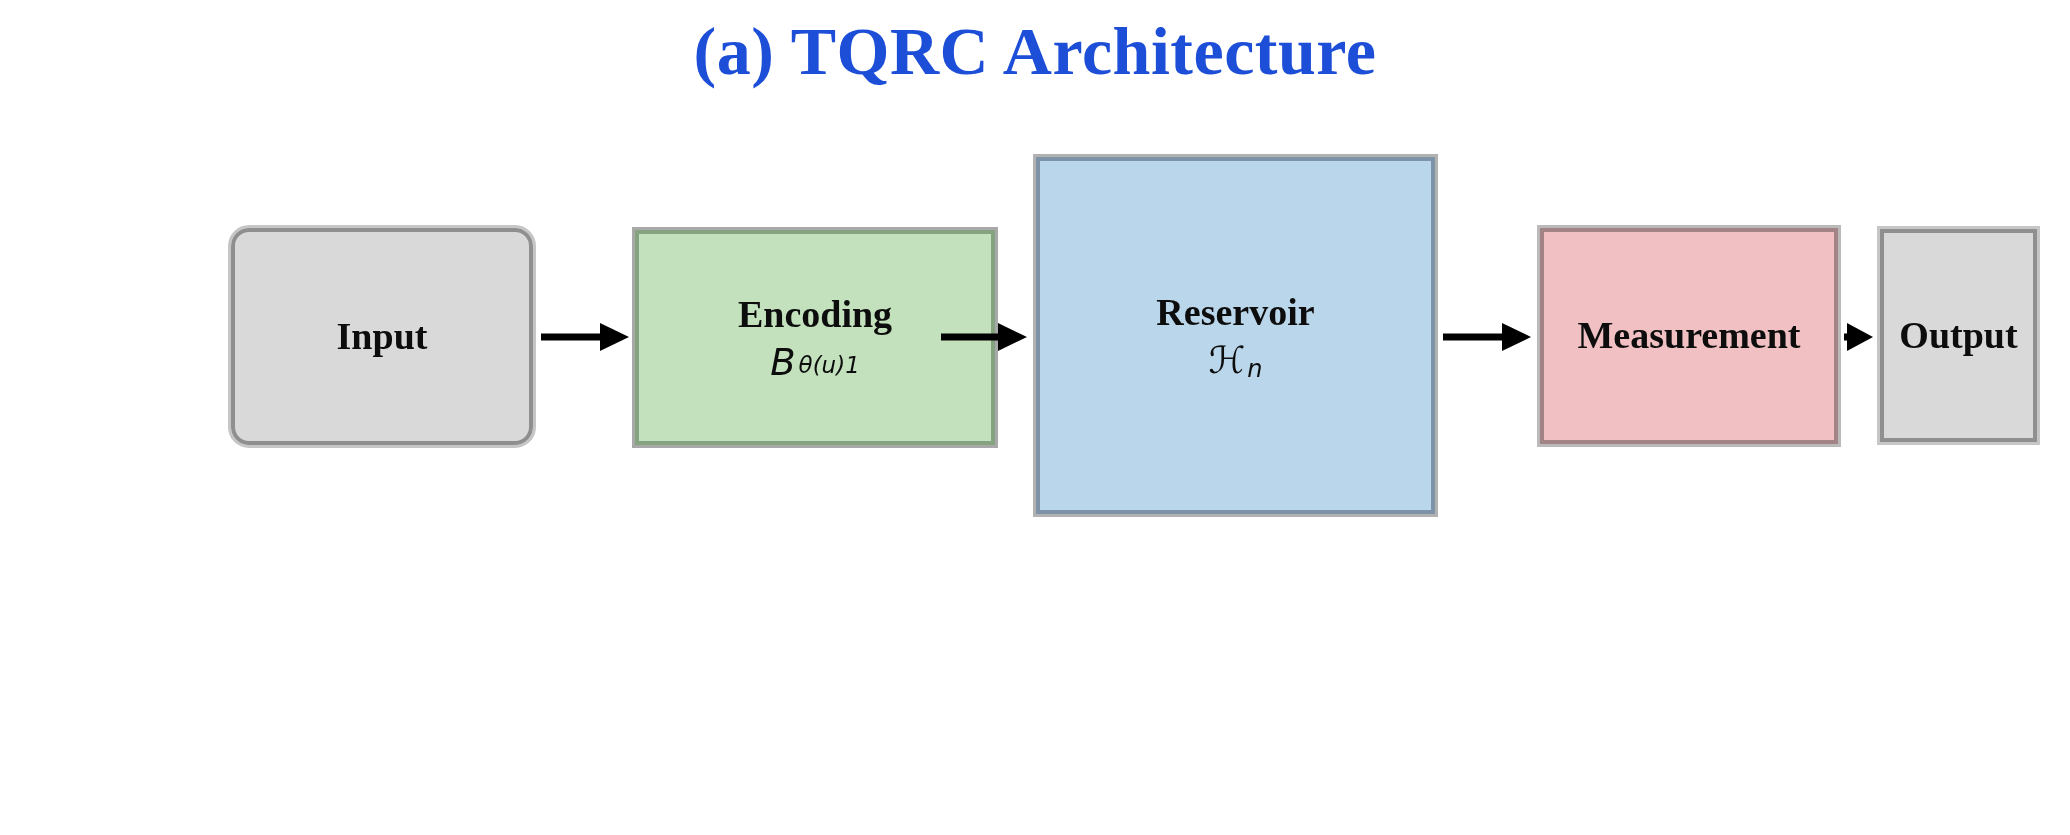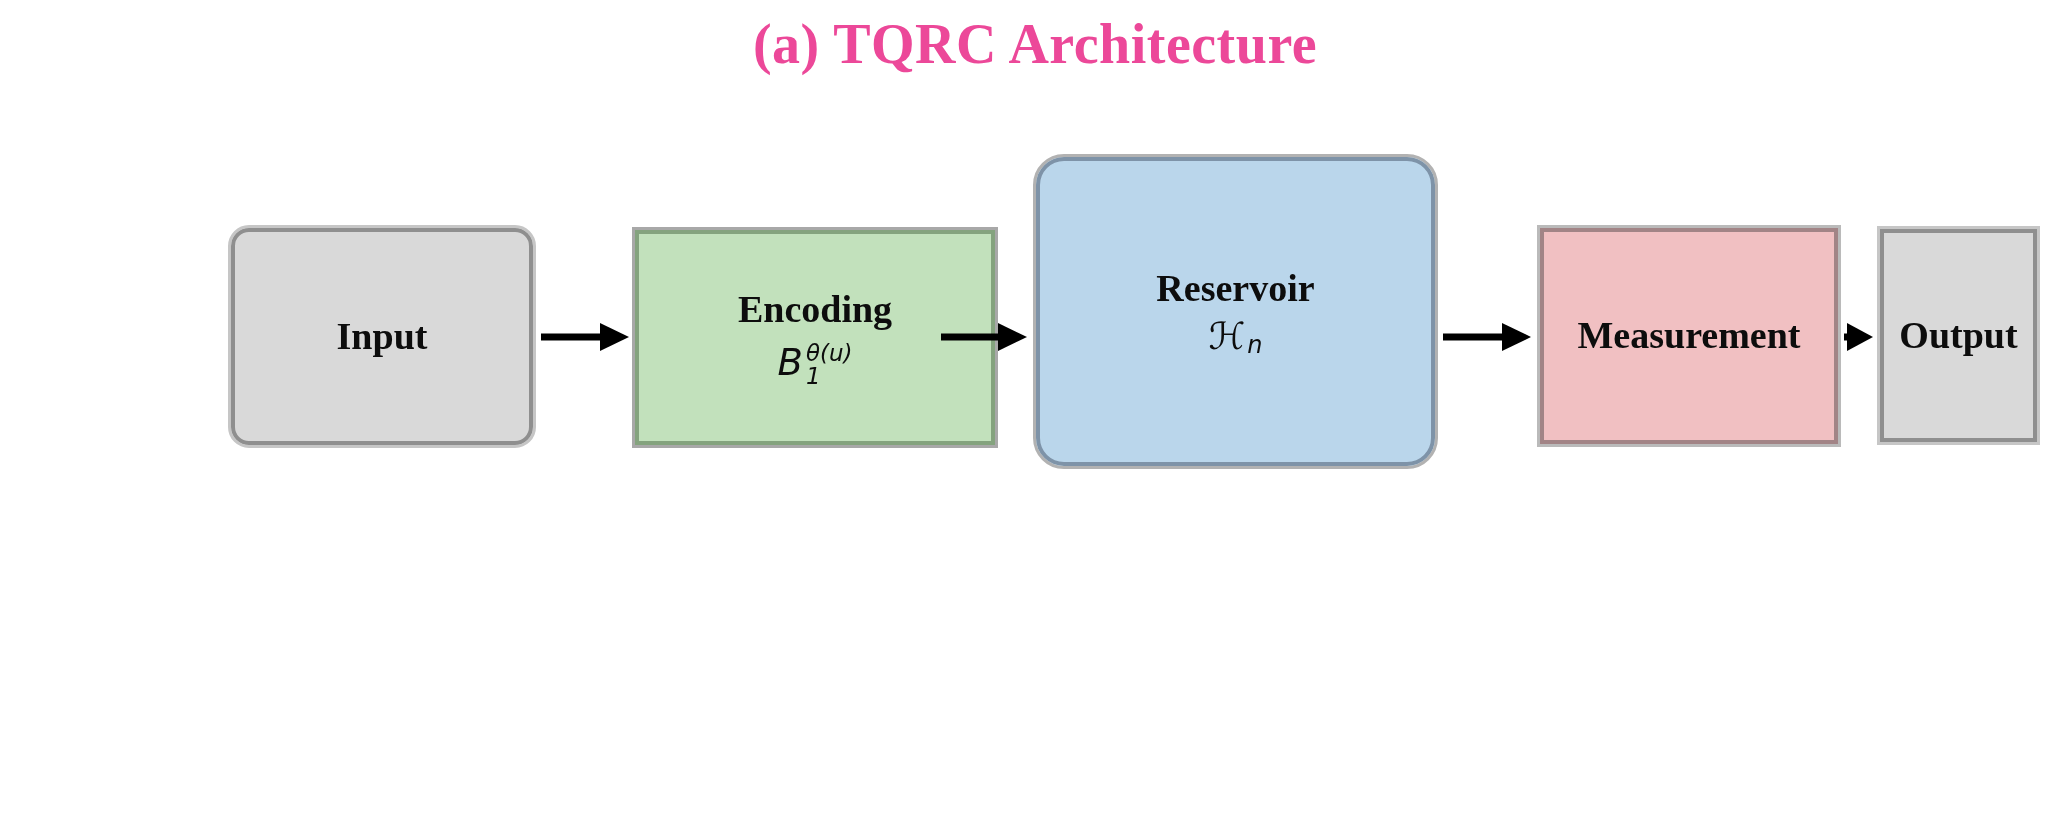--- a/index.html
+++ b/index.html
@@ -7,23 +7,23 @@
     position:relative;
     width:2070px; height:835px;
     background:#ffffff;
     font-family:"Liberation Serif", serif;
     overflow:hidden;
   }
   .figure-title {
     position:absolute;
     left:0; top:12px; width:2070px;
     text-align:center;
-    font-size:56px;
+    font-size:68px;
     font-weight:700;
-    color:#ec4899;
+    color:#1d4ed8;
     letter-spacing:0.5px;
   }
   .node {
     position:absolute;
     box-sizing:border-box;
     display:flex;
     flex-direction:column;
     align-items:center;
     justify-content:center;
     gap:8px;
@@ -33,36 +33,36 @@
   }
   .node-label {
     font-weight:700;
     font-size:38px;
     line-height:1.1;
     color:#0d0d0d;
     text-align:center;
   }
   #node-input       { left:228px;  top:225px; width:308px; height:223px;border-radius:21px; }
   #node-encoding    { left:632px;  top:227px; width:366px; height:221px; }
-  #node-reservoir   { left:1033px; top:154px; width:405px; height:315px;border-radius:31px; }
+  #node-reservoir   { left:1033px; top:154px; width:405px; height:363px; }
   #node-measurement { left:1537px; top:225px; width:304px; height:222px;font-family:Liberation Serif, serif; }
   #node-output      { left:1877px; top:226px; width:163px; height:219px;justify-content:center; }
 
   .formula {
     font-family:"DejaVu Sans", sans-serif;
     font-style:italic;
     font-size:37px;
     line-height:1;
     color:#0d0d0d;
     display:flex;
     align-items:center;
   }
   .supsub {
     display:inline-flex;
-    flex-direction:column;
+    flex-direction:row;
     align-items:flex-start;
     font-size:23px;
     line-height:1.02;
     margin-left:3px;
     transform:translateY(3px);
   }
   .sub-inline {
     font-size:24px;
     transform:translateY(9px);
     margin-left:2px;

